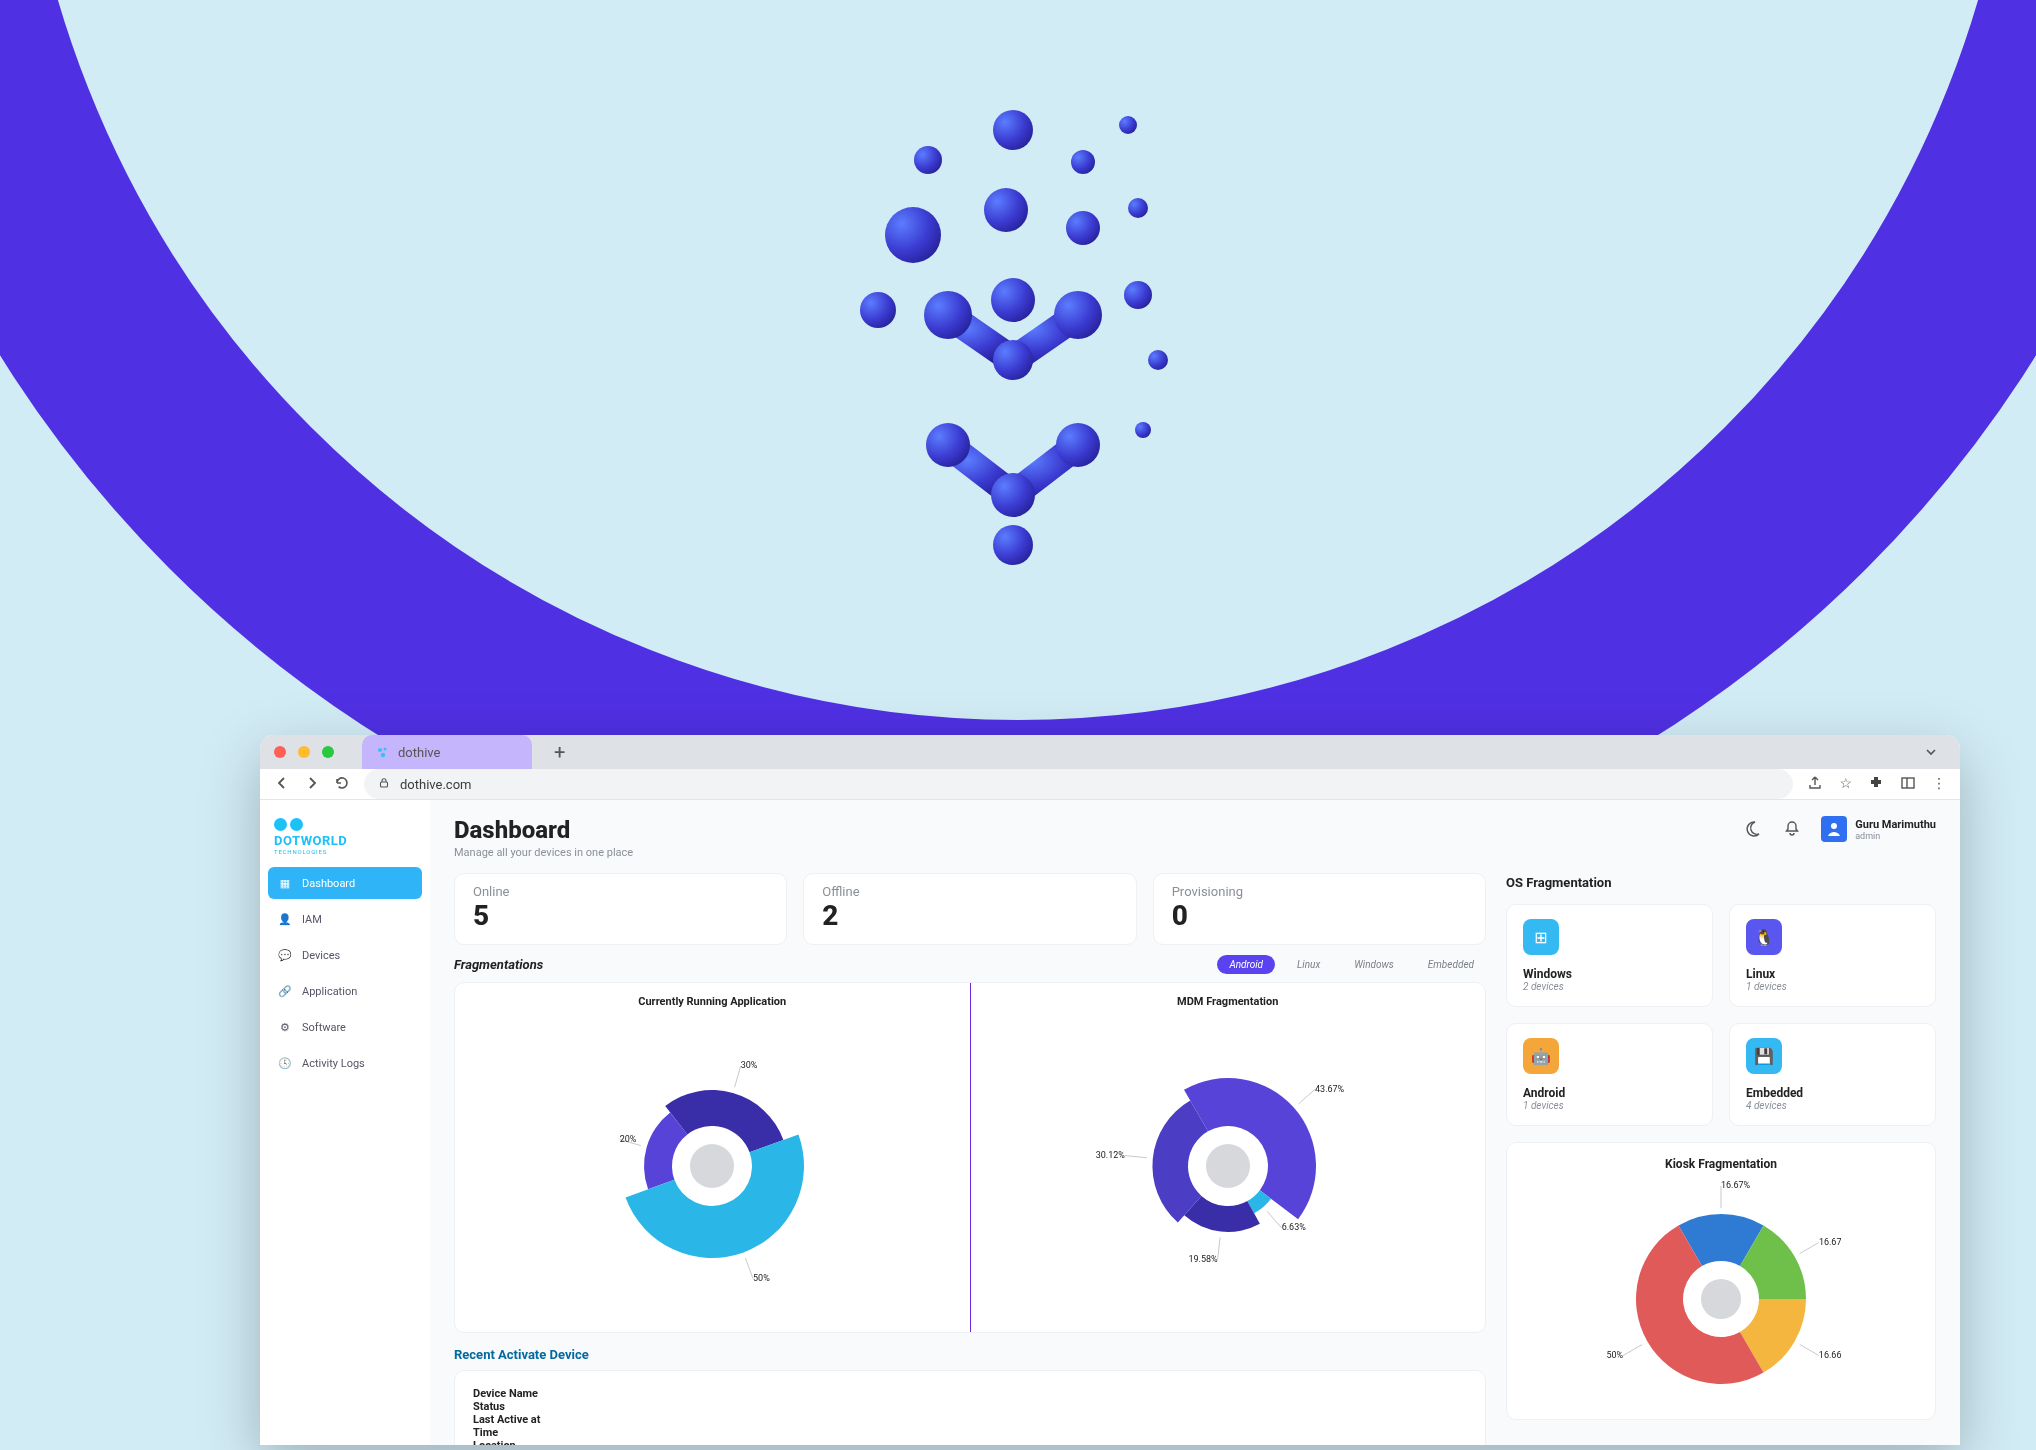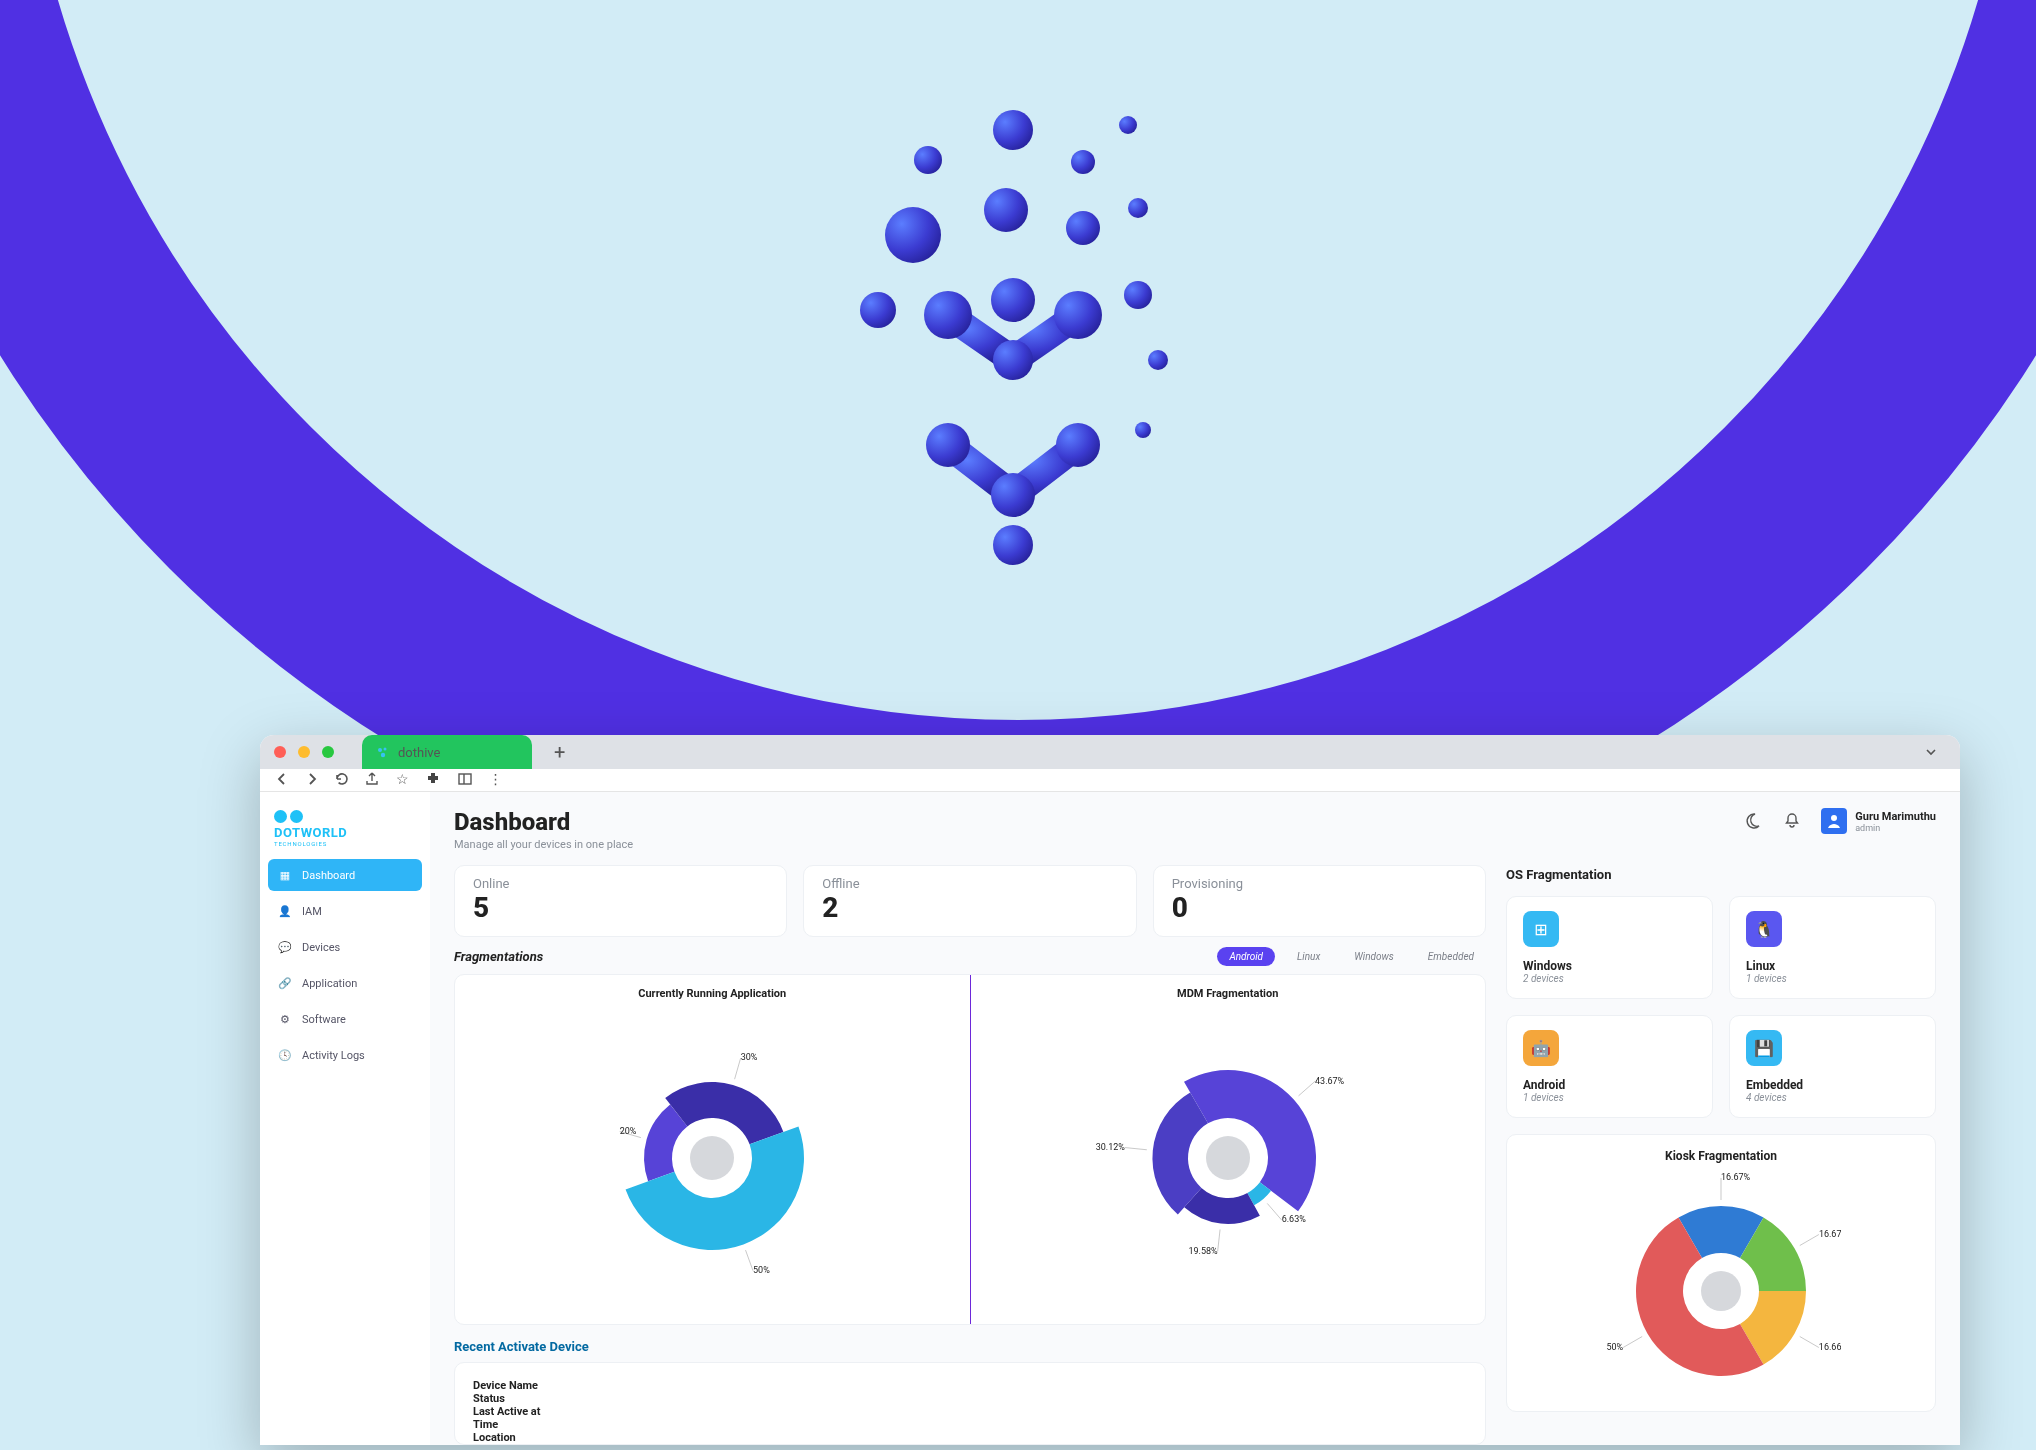--- a/index.html
+++ b/index.html
@@ -49,21 +49,21 @@
     padding: 0 14px;
     gap: 12px;
   }
   .tl-dot { width: 12px; height: 12px; border-radius: 50%; }
   .tl-red { background: #ff5f57; }
   .tl-yellow { background: #febc2e; }
   .tl-green { background: #28c840; }
   .br-tab {
     margin-left: 16px;
     height: 34px;
-    background: #22c55e;
+    background: #c4b5fd;
     border-radius: 10px 10px 0 0;
     align-self: flex-end;
     display: flex; align-items: center;
     padding: 0 18px 0 14px;
     font-size: 13px; color: #555;
     gap: 8px;
     min-width: 170px;
   }
   .br-newtab { margin-left: 10px; color: #555; font-size: 20px; cursor: pointer; }
   .br-chevdown {
@@ -277,20 +277,27 @@
   <div class="br-toolbar">
     <span><svg width="16" height="16" viewBox="0 0 16 16">
           <path d="M10 3L5 8l5 5" fill="none" stroke="#555" stroke-width="1.8"></path>
         </svg></span>
     <span><svg width="16" height="16" viewBox="0 0 16 16">
           <path d="M6 3l5 5-5 5" fill="none" stroke="#555" stroke-width="1.8"></path>
         </svg></span>
     <span><svg width="16" height="16" viewBox="0 0 16 16">
           <path d="M3 8a5 5 0 1 1 1.6 3.6M3 8V4m0 4h4" fill="none" stroke="#555" stroke-width="1.6"></path>
         </svg></span>
+    <div class="br-urlbar">
+      <span><svg width="12" height="12" viewBox="0 0 12 12">
+            <rect x="2.5" y="5" width="7" height="5" rx="1" fill="none" stroke="#555" stroke-width="1.1"></rect>
+            <path d="M4 5V3.8a2 2 0 0 1 4 0V5" fill="none" stroke="#555" stroke-width="1.1"></path>
+          </svg></span>
+      <span>dothive.com</span>
+    </div>
     <div class="br-right-icons">
       <span><svg width="16" height="16" viewBox="0 0 16 16">
             <path d="M8 10V2m0 0L5 5m3-3 3 3M3 10v3h10v-3" fill="none" stroke="#555" stroke-width="1.4"></path>
           </svg></span>
       <span>☆</span>
       <span><svg width="16" height="16" viewBox="0 0 16 16">
             <path d="M6 2h4v3h3v4h-3v3H6v-3H3V5h3z" fill="#444"></path>
           </svg></span>
       <span><svg width="16" height="16" viewBox="0 0 16 16">
             <rect x="2" y="3" width="12" height="10" fill="none" stroke="#555" stroke-width="1.4"></rect>

